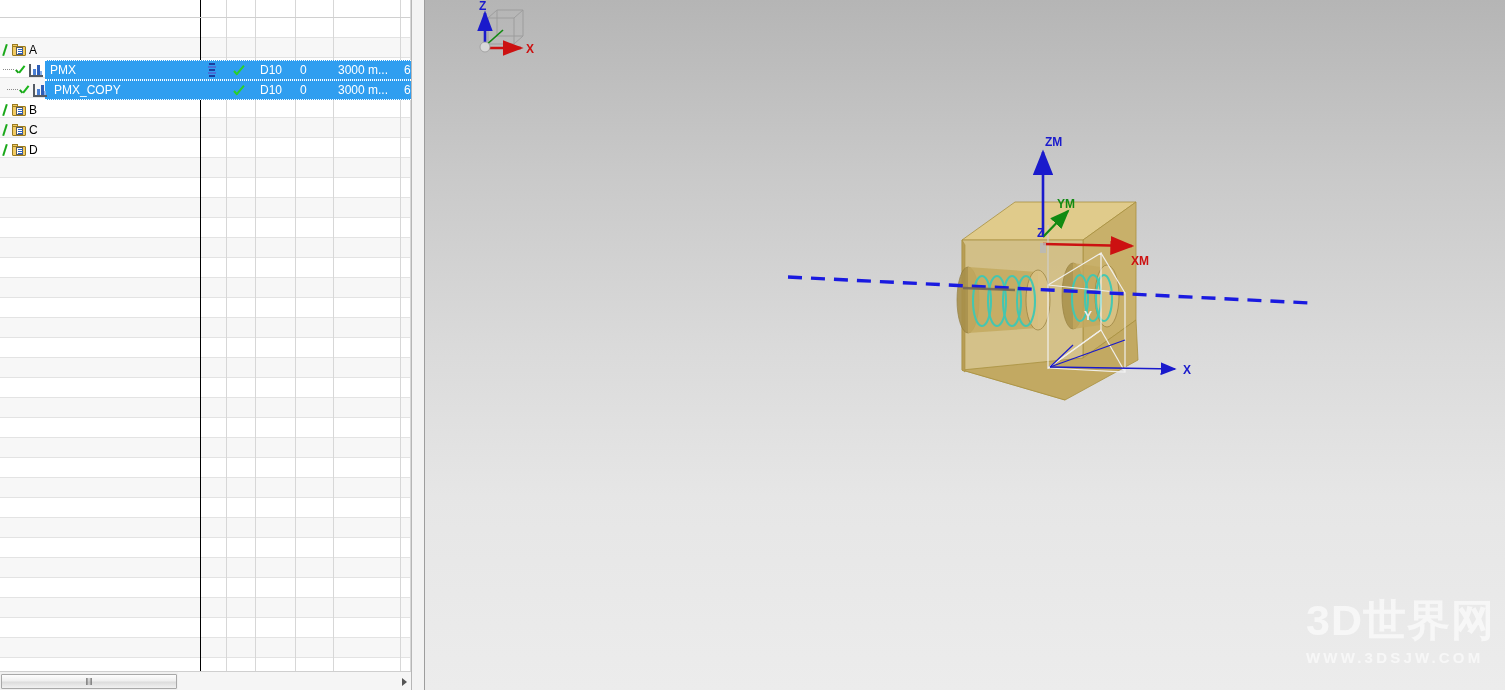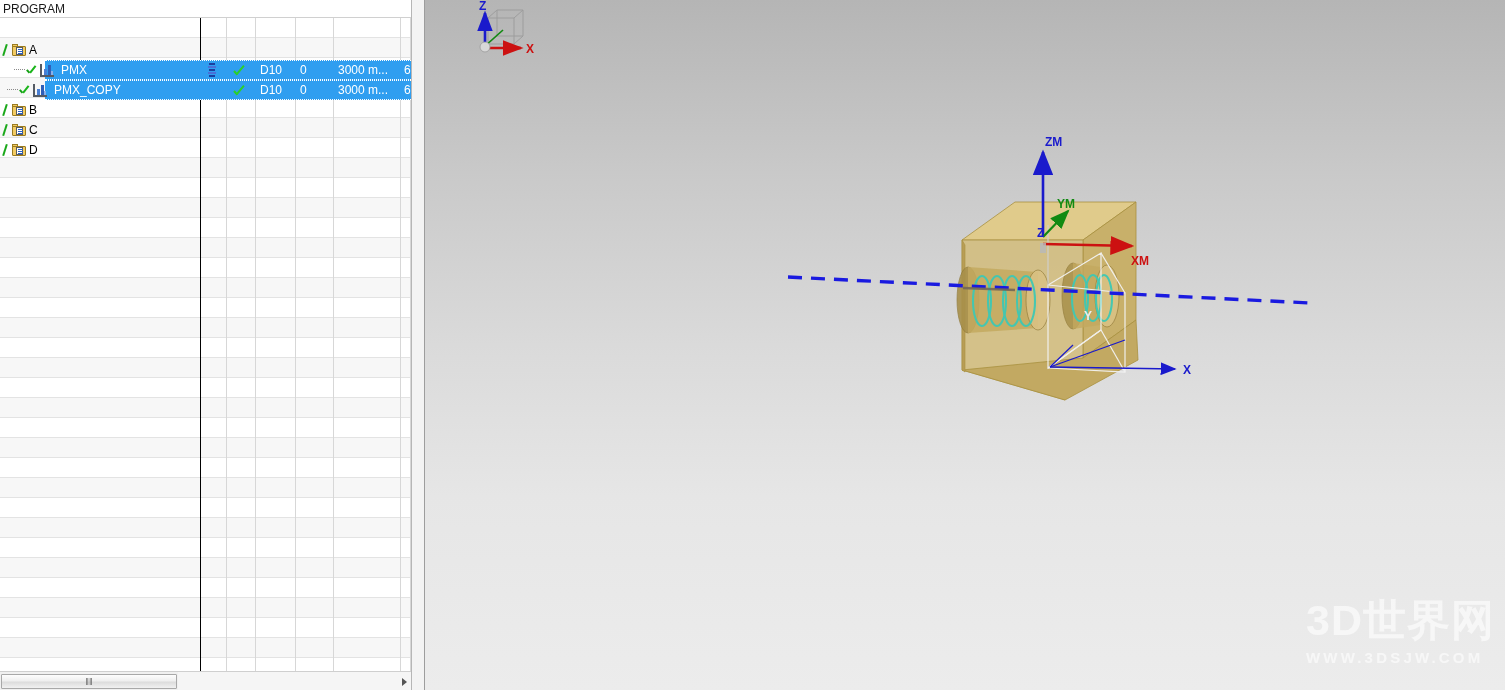--- a/index.html
+++ b/index.html
@@ -338,41 +338,38 @@
     <div class="col-lines" id="collines">
         <div class="col-line strong" style="left: 200px;"></div>
         <div class="col-line" style="left: 226px;"></div>
         <div class="col-line" style="left: 255px;"></div>
         <div class="col-line" style="left: 295px;"></div>
         <div class="col-line" style="left: 333px;"></div>
         <div class="col-line" style="left: 400px;"></div>
         <div class="col-line" style="left: 410px;"></div>
       </div>
 
-    <div class="header-row">
-      <span class="hdr-label">PROGRAM</span>
-    </div>
     <div class="header-underline"></div>
 
 
     <div class="tree-row" style="top:40px">
       <div class="label-zone" style="padding-left:1px">
         <span class="slash"></span>
         <span class="ico-folder">
           <span class="ftab"></span>
             <span class="fbody"></span>
             <span class="fdoc"></span>
         </span>
         <span class="row-text">A</span>
       </div>
     </div>
 
     <div class="tree-row selected" style="top:60px">
       <div class="sel-bg"></div>
-      <div class="label-zone" style="padding-left:12px">
+      <div class="label-zone" style="padding-left:1px">
         <span class="connector"></span>
         <span class="check"></span>
         <span class="ico-op">
           <span class="opL"></span>
             <span class="opbase"></span>
           <span class="bar1"></span>
             <span class="bar2"></span>
             <span class="bar3"></span>
         </span>
         <span class="row-text" style="margin-left:4px">PMX</span>

